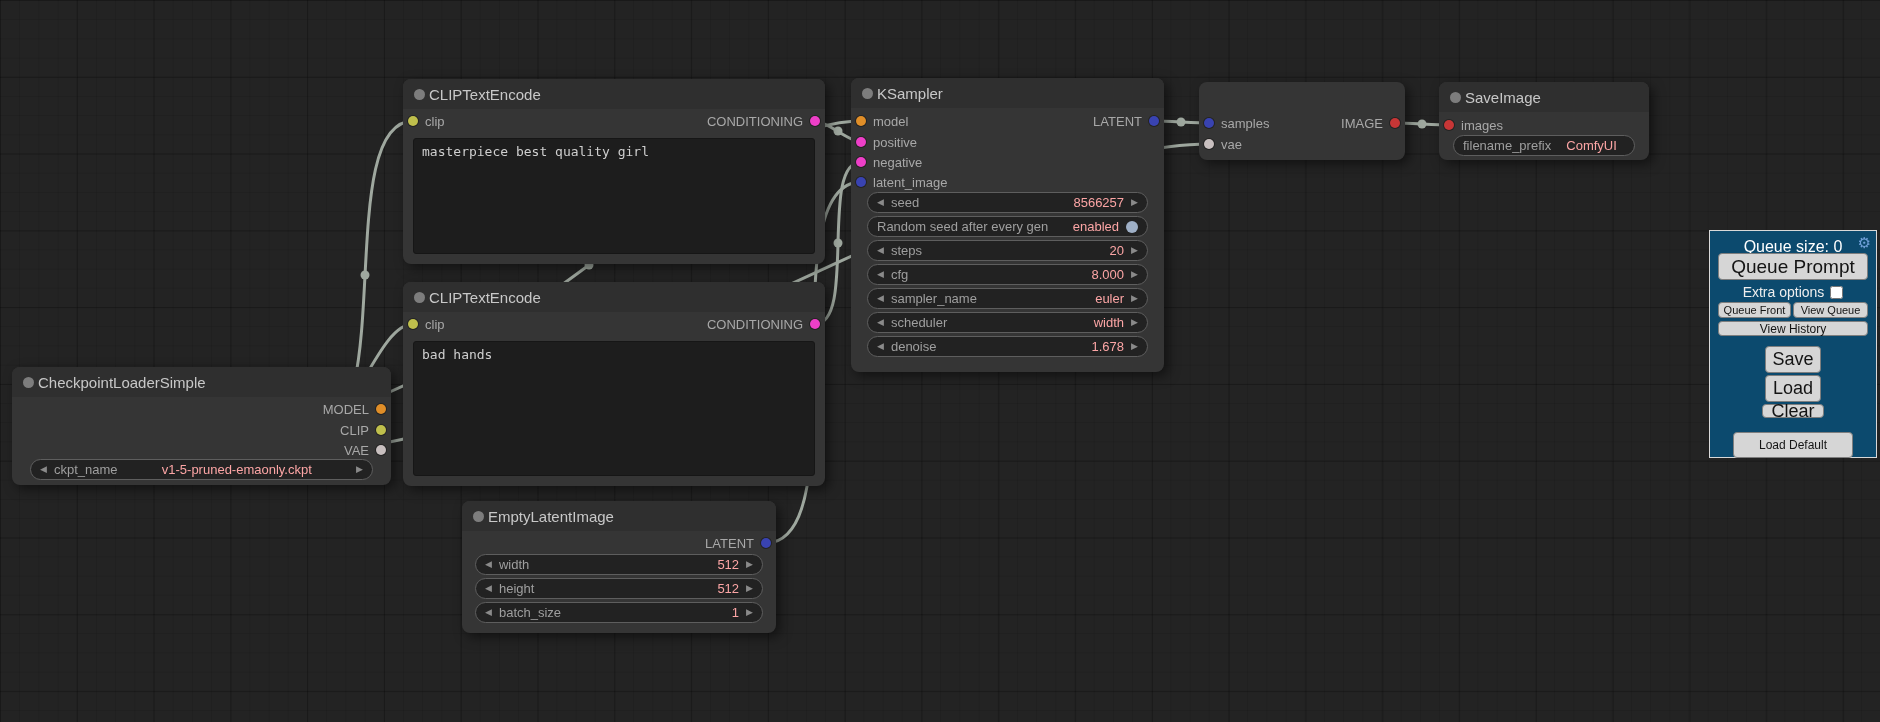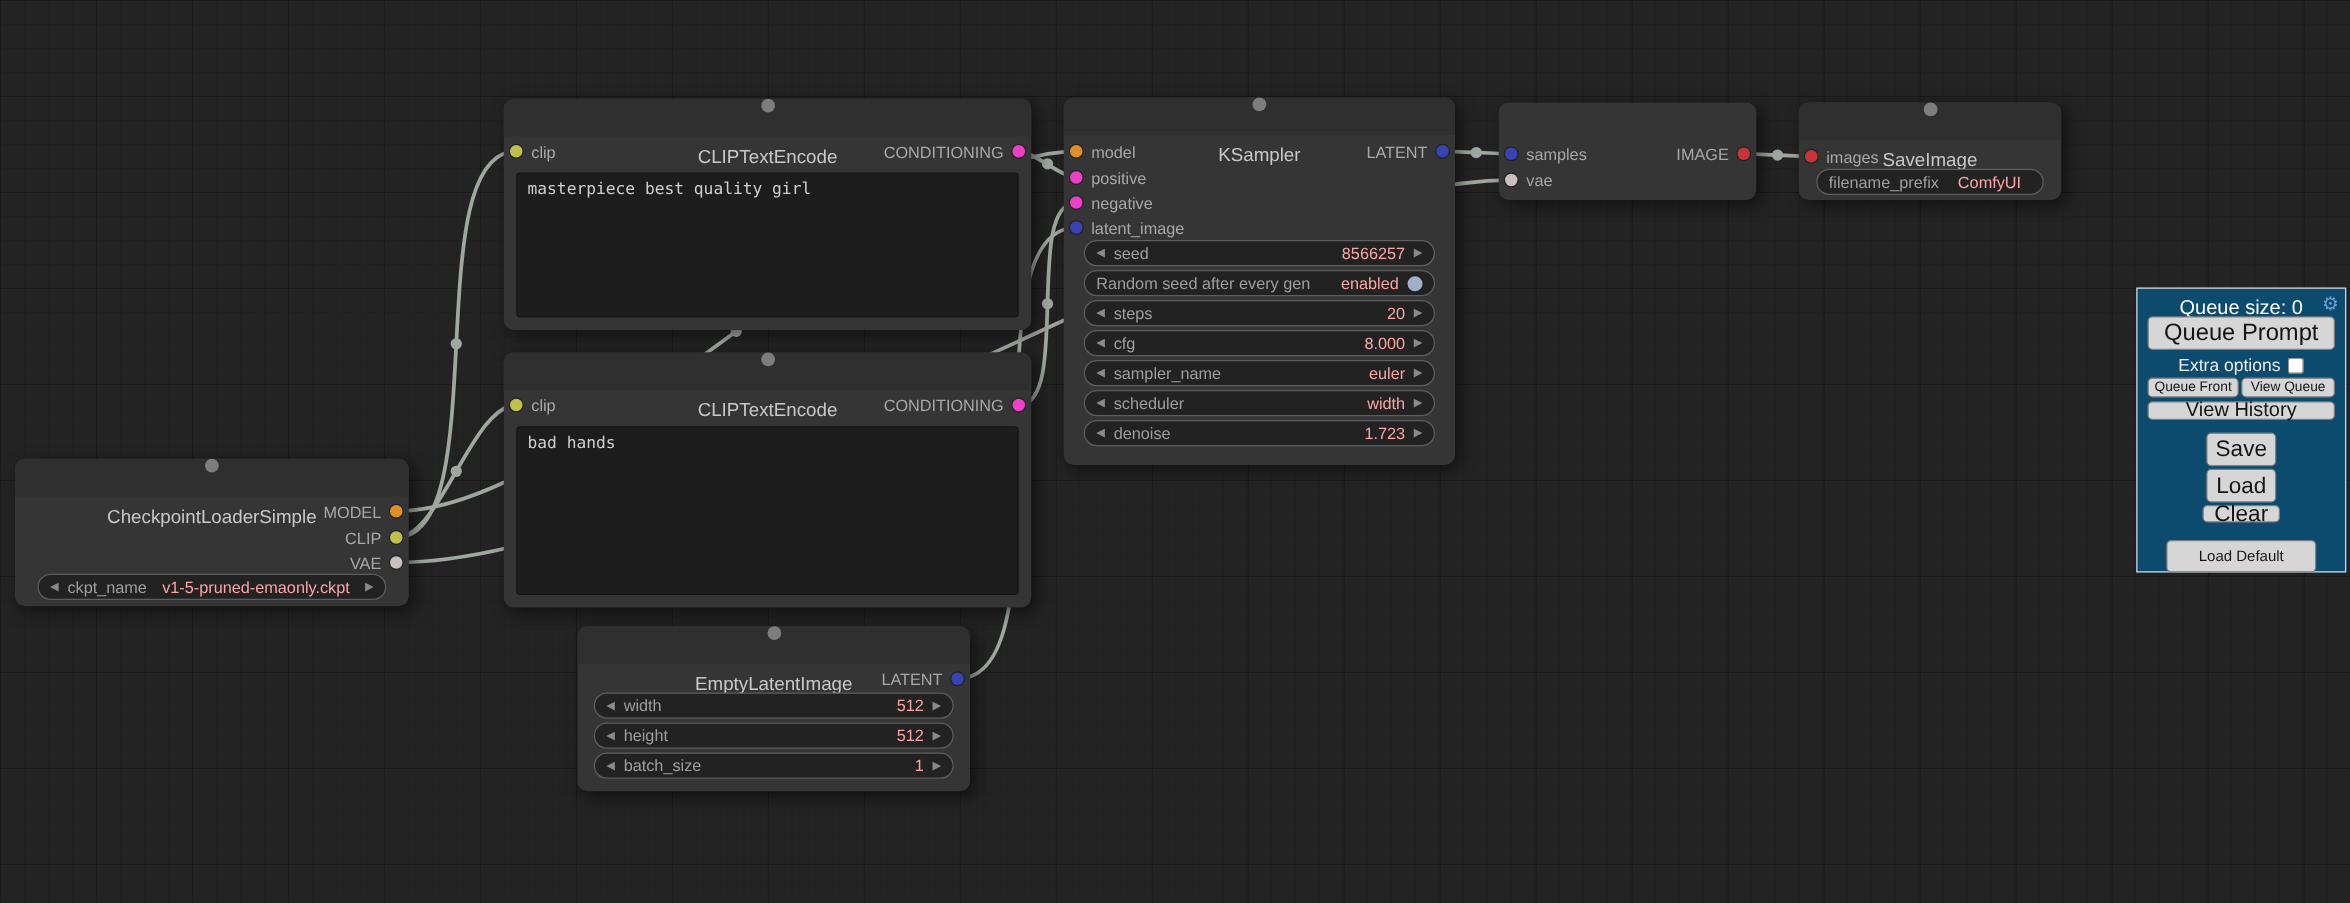--- a/index.html
+++ b/index.html
@@ -12,21 +12,21 @@
       linear-gradient(rgba(0,0,0,0.22) 1px, transparent 1px),
       linear-gradient(90deg, rgba(0,0,0,0.22) 1px, transparent 1px),
       linear-gradient(rgba(0,0,0,0.09) 1px, transparent 1px),
       linear-gradient(90deg, rgba(0,0,0,0.09) 1px, transparent 1px);
     background-size:76.8px 76.8px, 76.8px 76.8px, 19.2px 19.2px, 19.2px 19.2px;
   }
   #wires { position:absolute; left:0; top:0; z-index:1; pointer-events:none; }
   .node { position:absolute; z-index:2; background:#353535; border-radius:8px;
           box-shadow:4px 4px 12px rgba(0,0,0,0.5); }
   .node-title { height:30px; background:#2f2f2f; border-radius:8px 8px 0 0;
-                display:flex; align-items:center; gap:27px; padding:0 11px;flex-direction:column; }
+                display:flex; align-items:center; gap:4px; padding:0 11px; }
   .title-dot { width:11px; height:11px; border-radius:50%; background:#7d7d7d; flex:none; }
   .title-text { color:#c8c8c8; font-size:15px; white-space:nowrap; }
   .port-row { position:absolute; height:20px; display:flex; align-items:center; gap:7px;
               color:#a8a8a8; font-size:13px; }
   .port-row.in { left:5px; }
   .port-row.out { right:5px; }
   .port-dot { width:10px; height:10px; border-radius:50%; flex:none;
               box-shadow:0 0 0 1px rgba(0,0,0,0.35); }
   .widget { position:absolute; height:21px; background:#222222; border:1px solid #5e5e5e;
             border-radius:11px; display:flex; align-items:center; gap:7px; padding:0 9px;
@@ -75,21 +75,21 @@
     <circle class="wire-dot" cx="365" cy="377" r="4.5" fill="#9FA89F"></circle>
     <circle class="wire-dot" cx="763" cy="297" r="4.5" fill="#9FA89F"></circle>
     <circle class="wire-dot" cx="838" cy="131" r="4.5" fill="#9FA89F"></circle>
     <circle class="wire-dot" cx="838" cy="243" r="4.5" fill="#9FA89F"></circle>
     <circle class="wire-dot" cx="813" cy="363" r="4.5" fill="#9FA89F"></circle>
     <circle class="wire-dot" cx="1181" cy="122" r="4.5" fill="#9FA89F"></circle>
     <circle class="wire-dot" cx="1422" cy="124" r="4.5" fill="#9FA89F"></circle>
   </g>
 </svg>
 
-<div class="node" style="left:12px;top:367px;width:315px;height:118px">
+<div class="node" style="left:12px;top:367px;width:379px;height:118px">
   <div class="node-title">
     <span class="title-dot"></span>
     <span class="title-text">CheckpointLoaderSimple</span>
   </div>
   <div class="port-row out" style="top:32px">
     <span>MODEL</span>
     <span class="port-dot" style="background: rgb(224, 142, 40);"></span>
   </div>
   <div class="port-row out" style="top:53px">
     <span>CLIP</span>
@@ -224,21 +224,21 @@
   </div>
   <div class="widget" style="left:16px;right:16px;top:234px">
     <span class="arrow">◀</span>
     <span class="w-label">scheduler</span>
     <span class="w-value">width</span>
     <span class="arrow">▶</span>
   </div>
   <div class="widget" style="left:16px;right:16px;top:258px">
     <span class="arrow">◀</span>
     <span class="w-label">denoise</span>
-    <span class="w-value">1.723</span>
+    <span class="w-value">1.678</span>
     <span class="arrow">▶</span>
   </div>
 </div>
 
 <div class="node" style="left:1199px;top:82px;width:206px;height:78px">
   <div class="port-row in" style="top:31px">
     <span class="port-dot" style="background: rgb(57, 67, 177);"></span>
     <span>samples</span>
   </div>
   <div class="port-row in" style="top:52px">
@@ -269,18 +269,18 @@
 <div class="menu-panel" style="left:1709px;top:230px;width:168px;height:228px">
   <div class="queue-size">Queue size: 0</div>
   <div class="settings-glyph">⚙</div>
   <button class="btn" style="left:8px;right:8px;top:22px;height:27px;font-size:19px">Queue Prompt</button>
   <div class="extra-row">
     <span>Extra options</span>
     <input type="checkbox" style="">
   </div>
   <button class="btn" style="left:8px;top:71px;width:73px;height:16px;font-size:11px">Queue Front</button>
   <button class="btn" style="right:8px;top:71px;width:75px;height:16px;font-size:11px">View Queue</button>
-  <button class="btn" style="left:8px;right:8px;top:90px;height:15px;font-size:16px">View History</button>
+  <button class="btn" style="left:8px;right:8px;top:90px;height:15px;font-size:12px">View History</button>
   <button class="btn" style="left:0;right:0;margin:0 auto;top:115px;width:56px;height:27px;font-size:18px">Save</button>
   <button class="btn" style="left:0;right:0;margin:0 auto;top:144px;width:56px;height:27px;font-size:18px">Load</button>
   <button class="btn" style="left:0;right:0;margin:0 auto;top:173px;width:62px;height:14px;font-size:18px">Clear</button>
   <button class="btn" style="left:0;right:0;margin:0 auto;top:201px;width:120px;height:26px;font-size:12px">Load Default</button>
 </div>
 
 </body></html>

